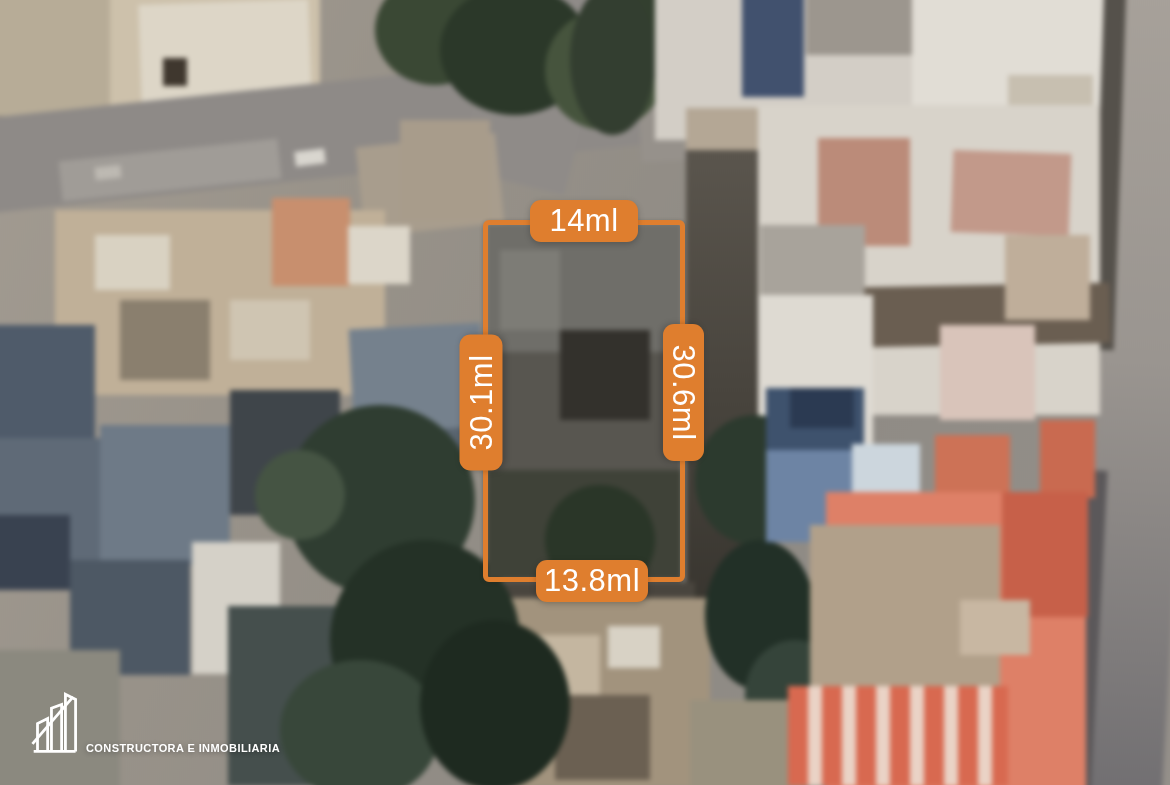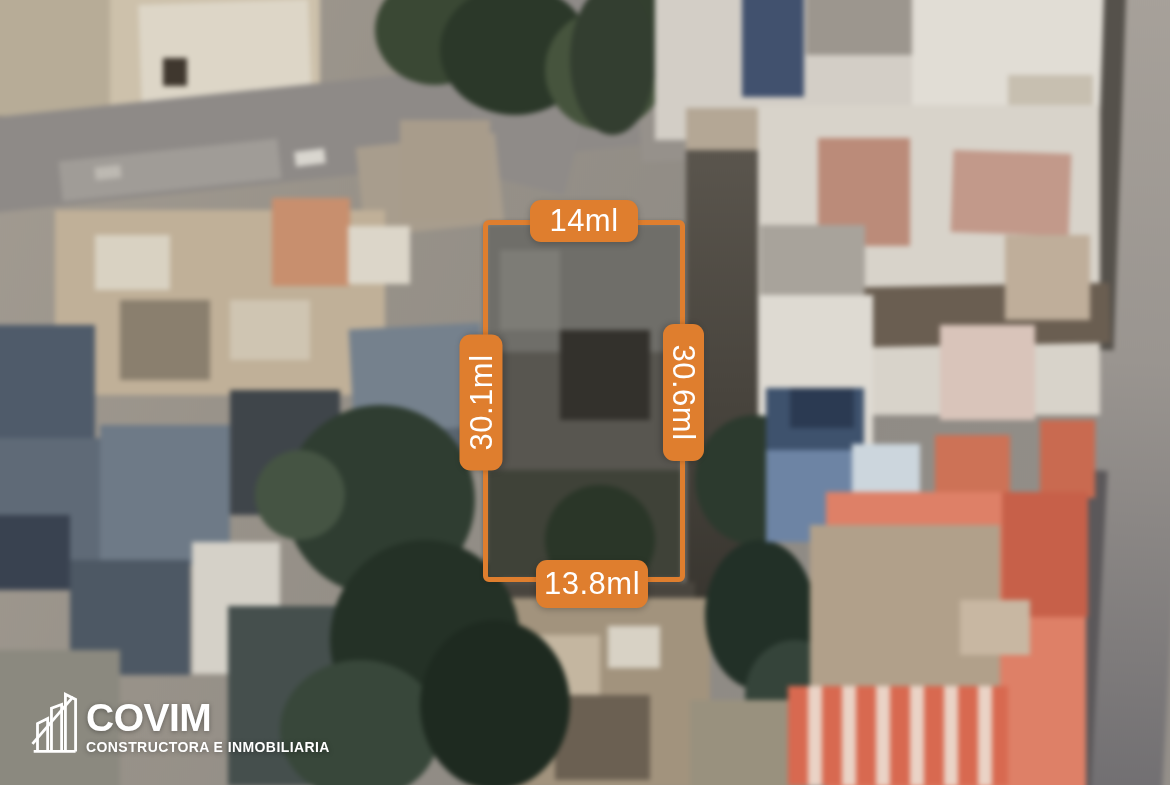--- a/index.html
+++ b/index.html
@@ -20,37 +20,37 @@
     box-shadow:0 1px 4px rgba(0,0,0,.18);
   }
   .mlabel{
     position:absolute;display:flex;align-items:center;justify-content:center;
     background:#DF7E2E;color:#fff;border-radius:11px;
     font-size:31px;font-weight:400;letter-spacing:.5px;
     box-shadow:0 2px 6px rgba(0,0,0,.22);
     white-space:nowrap;
   }
   .mlabel.top{left:530px;top:200px;width:108px;height:42px;}
-  .mlabel.bottom{left:536px;top:560px;width:112px;height:48px;}
+  .mlabel.bottom{left:536px;top:560px;width:112px;height:42px;}
   .mlabel.left{left:413px;top:380.5px;width:136px;height:43px;transform:rotate(-90deg);}
   .mlabel.right{left:614.5px;top:371.5px;width:137px;height:41px;transform:rotate(90deg);}
   .area-label{
     position:absolute;left:483px;top:380px;width:202px;
     text-align:center;color:#fff;font-size:37px;font-weight:400;
     letter-spacing:.5px;text-shadow:0 2px 8px rgba(0,0,0,.55);
   }
   
   .logo{
     position:absolute;left:31px;top:688px;display:flex;align-items:flex-end;gap:9px;
     color:#fff;text-shadow:0 1px 5px rgba(0,0,0,.35);
   }
   .logo svg{display:block;}
   .logo-text{display:flex;flex-direction:column;line-height:1;}
   .brand-name{font-size:39px;font-weight:700;letter-spacing:-.5px;}
-  .brand-tagline{font-size:14px;font-weight:700;letter-spacing:.42px;margin-top:3px;}
+  .brand-tagline{font-size:11px;font-weight:700;letter-spacing:.42px;margin-top:3px;}
 </style>
 </head>
 <body>
 
 <div class="stage">
 
   <div class="bg" aria-hidden="true">
     <div class="b" style="left:-12px;top:-12px;width:1200px;height:810px;background:linear-gradient(115deg,#a39c92 0%,#989289 30%,#8e8a84 60%,#95908a 100%);"></div>
 
     <div class="b" style="left:-10px;top:-10px;width:130px;height:140px;background:#b7ac97;"></div>
@@ -172,18 +172,17 @@
     <span>
       <svg width="46" height="66" viewBox="0 0 36 52" fill="none" stroke="#ffffff" stroke-width="2.2" stroke-linejoin="miter">
         <path d="M27 50 L27 5 L35 9 L35 50"></path>
         <path d="M16 50 L16 16 L24 13 L24 50"></path>
         <path d="M5 50 L5 28 L13 24 L13 50"></path>
         <path d="M1 44 L33 7"></path>
         <path d="M2 50 L35 50"></path>
       </svg>
     </span>
     <div class="logo-text">
-      <span class="brand-name">COVIM</span>
       <span class="brand-tagline">CONSTRUCTORA E INMOBILIARIA</span>
     </div>
   </div>
 
 </div>
 
 </body></html>

